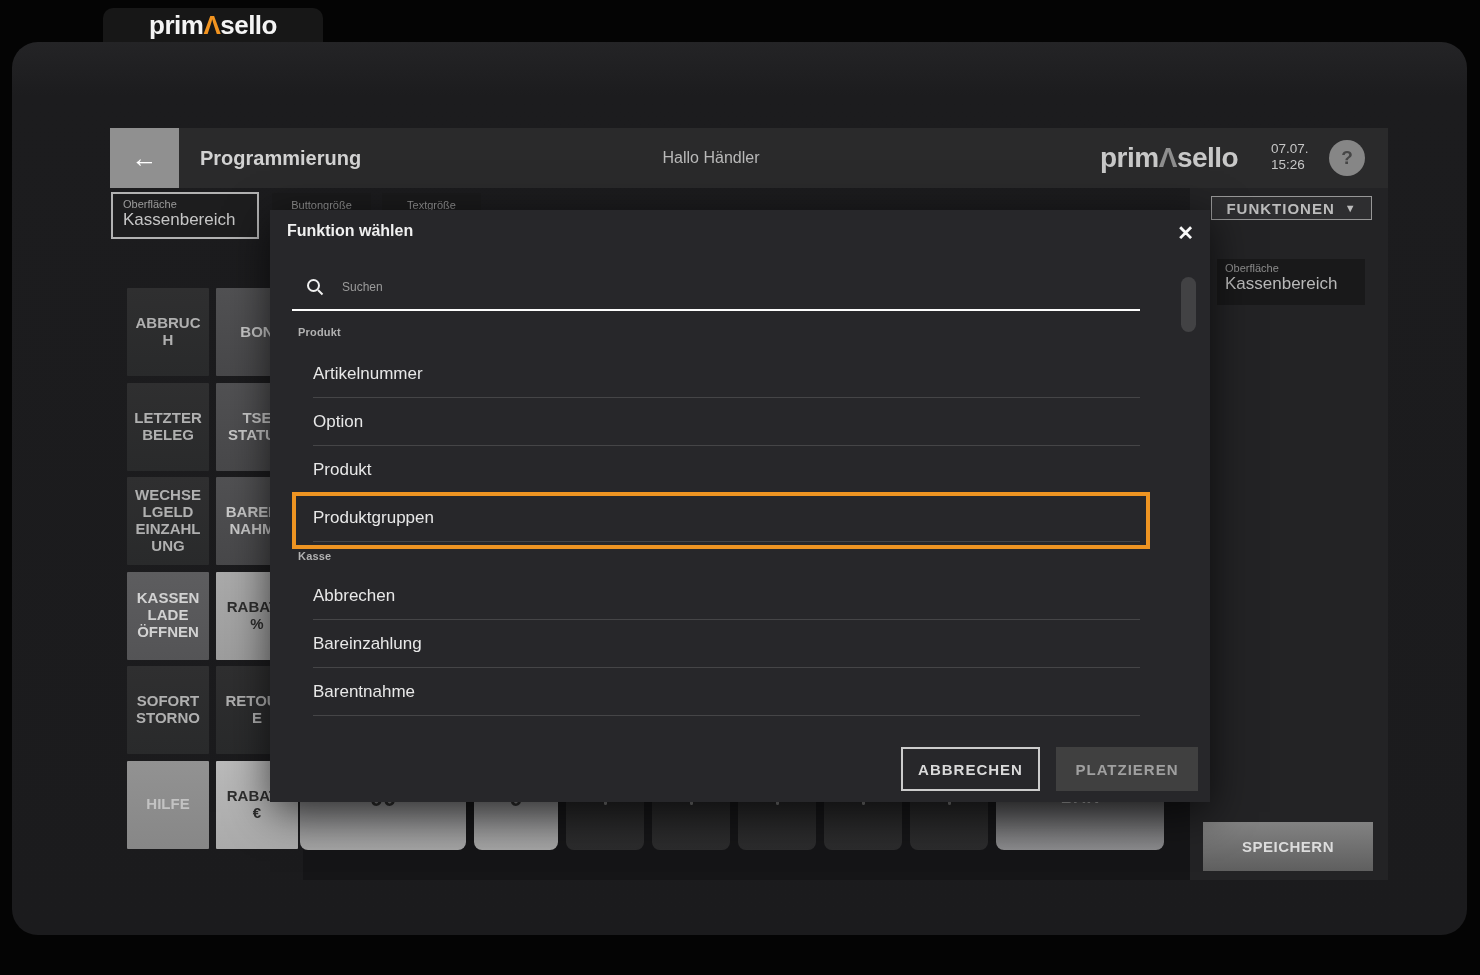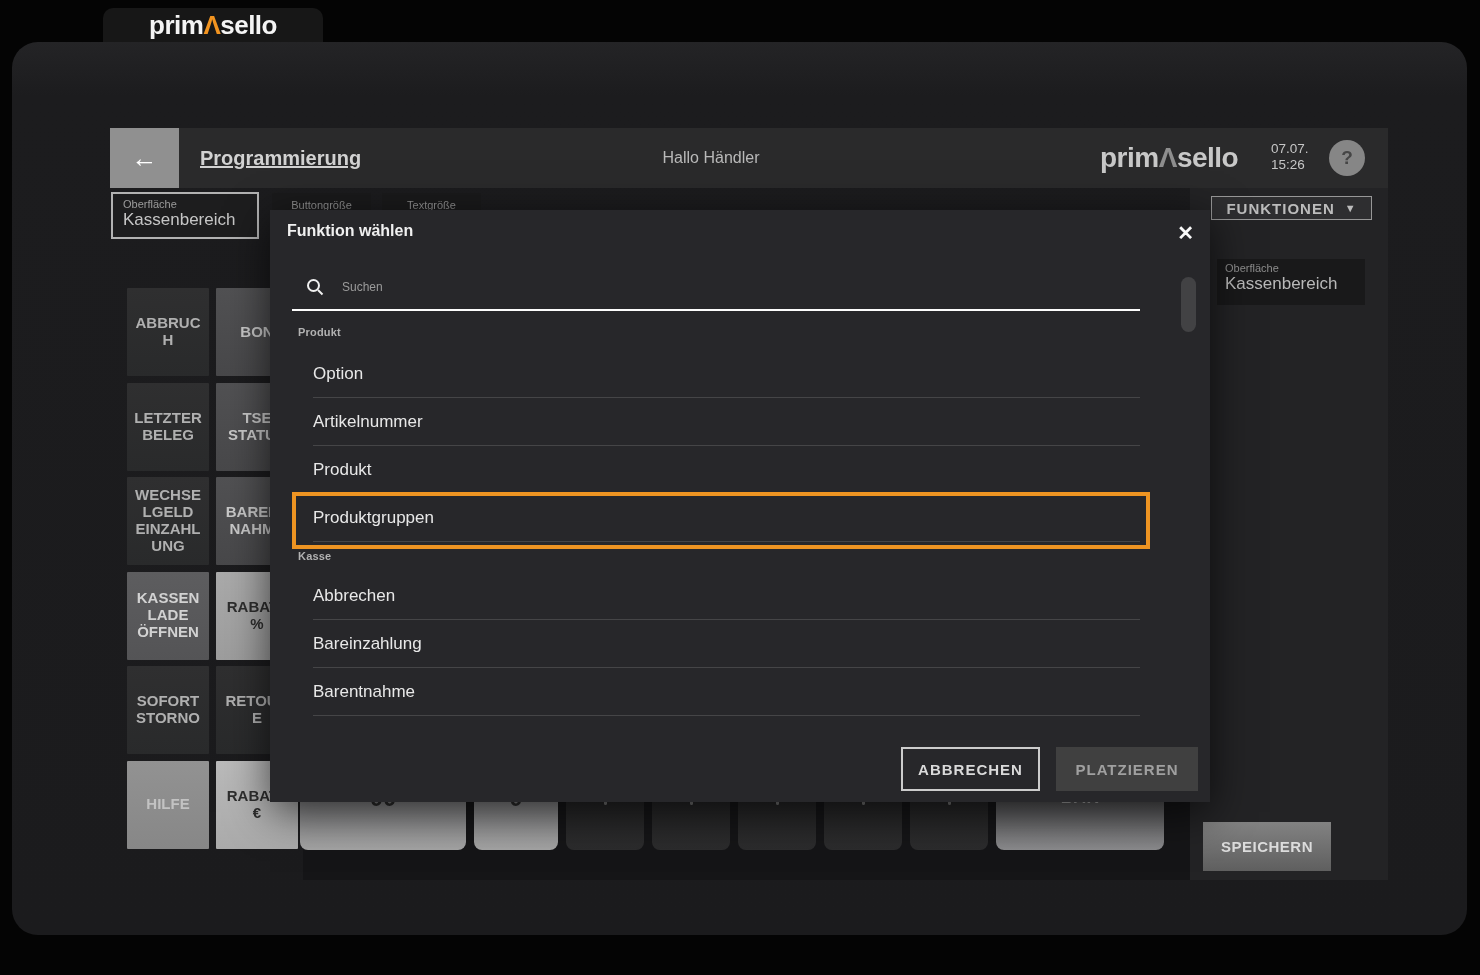--- a/index.html
+++ b/index.html
@@ -13,21 +13,21 @@
               z-index:30; font-weight:bold; font-size:26px; color:#f4f4f4; letter-spacing:-0.5px; }
   #logo-tab .lam { color:var(--accent,#F29420); }
   #screen { left:12px; top:42px; width:1455px; height:893px; border-radius:26px;
             background:linear-gradient(180deg,#242426 0%, #1c1c1e 6%, #1b1b1d 100%); z-index:0; }
 
   
   #header { left:110px; top:128px; width:1278px; height:60px; background:#2a2a2b; z-index:4; }
   #back-btn { left:110px; top:128px; width:69px; height:60px; background:#909090; z-index:5;
               display:flex; align-items:center; justify-content:center; color:#fff; font-size:26px; cursor:pointer; }
   #page-title { left:200px; top:128px; height:60px; display:flex; align-items:center; z-index:5;
-                font-size:20px; font-weight:600; color:#d2d2d2;text-decoration:underline; }
+                font-size:20px; font-weight:600; color:#d2d2d2; }
   #greeting { left:596px; top:128px; width:230px; height:60px; display:flex; align-items:center; justify-content:center;
               z-index:5; font-size:16px; color:#b9b9b9; }
   #header-logo { left:1100px; top:128px; height:60px; display:flex; align-items:center; z-index:5;
                  font-weight:bold; font-size:28px; color:#c8c8c8; letter-spacing:-0.5px; }
   #header-logo .lam { color:#8e8e8e; }
   #header-datetime { left:1271px; top:141px; z-index:5; font-size:13.5px; color:#c6c6c6; line-height:1.2; }
   #help-btn { left:1329px; top:140px; width:36px; height:36px; border-radius:50%; background:#868686; z-index:5;
               display:flex; align-items:center; justify-content:center; color:#454545; font-weight:bold; font-size:19px; cursor:pointer; }
 
   
@@ -47,21 +47,21 @@
 
   
   #right-panel { left:1190px; top:188px; width:198px; height:692px; background:#232325; z-index:2; }
   #functions-btn { left:1211px; top:196px; width:161px; height:24px; border:1px solid #979797; background:#2e2e30;
                    z-index:5; display:flex; align-items:center; justify-content:center; gap:10px;
                    font-size:15px; font-weight:bold; color:#bcbcbc; letter-spacing:1px; cursor:pointer; }
   #functions-btn .caret { font-size:11px; }
   #surface-box-right { left:1217px; top:259px; width:148px; height:46px; background:#19191a; z-index:5; padding:3px 8px; }
   #surface-box-right .surf-label { color:#8d8d8d; }
   #surface-box-right .surf-value { color:#b9b9b9; }
-  #save-btn { left:1203px; top:822px; width:128px; height:49px; z-index:5;
+  #save-btn { left:1203px; top:822px; width:170px; height:49px; z-index:5;
               background:linear-gradient(180deg,#828282,#5f5f5f); display:flex; align-items:center; justify-content:center;
               font-size:15px; font-weight:bold; color:#dcdcdc; letter-spacing:0.5px; cursor:pointer; }
 
   
   #sidebar-grid { left:127px; top:288px; width:171px; z-index:5; display:grid;
                   grid-template-columns:82px 82px; grid-auto-rows:88px; column-gap:7px; row-gap:6.5px; }
   .sb { border-radius:1px; display:flex; align-items:center; justify-content:center; text-align:center;
         font-weight:bold; font-size:15px; line-height:1.12; white-space:pre-line; cursor:pointer; padding:2px; }
   .v-dark    { background:linear-gradient(180deg,#2f2f30,#292a2b); color:#b0b0b0; }
   .v-mid     { background:linear-gradient(180deg,#515153,#48484a); color:#c9c9c9; }
@@ -222,24 +222,24 @@
     </svg>
     <input id="search-input" placeholder="Suchen" style="">
   </div>
   <div id="search-underline"></div>
   <div id="modal-scrollbar">
     <div id="modal-scroll-thumb"></div>
   </div>
   <div id="function-list">
       <div class="msec">Produkt</div>
       <div class="mitem">
+        <div class="mitem-label">Artikelnummer</div>
+      </div>
+      <div class="mitem">
         <div class="mitem-label">Option</div>
-      </div>
-      <div class="mitem">
-        <div class="mitem-label">Artikelnummer</div>
       </div>
       <div class="mitem">
         <div class="mitem-label">Produkt</div>
       </div>
       <div class="mitem hl">
         <div class="mitem-label">Produktgruppen</div>
       </div>
       <div class="msec">Kasse</div>
       <div class="mitem">
         <div class="mitem-label">Abbrechen</div>

